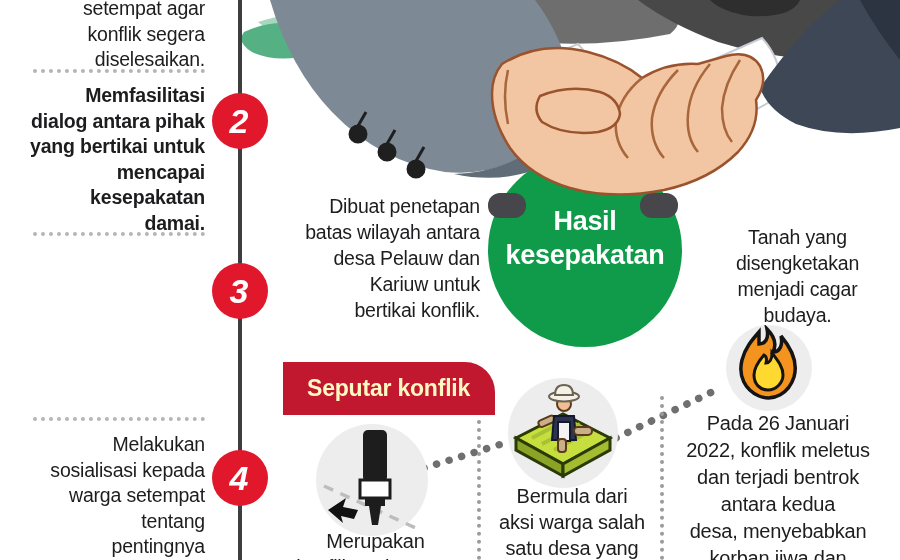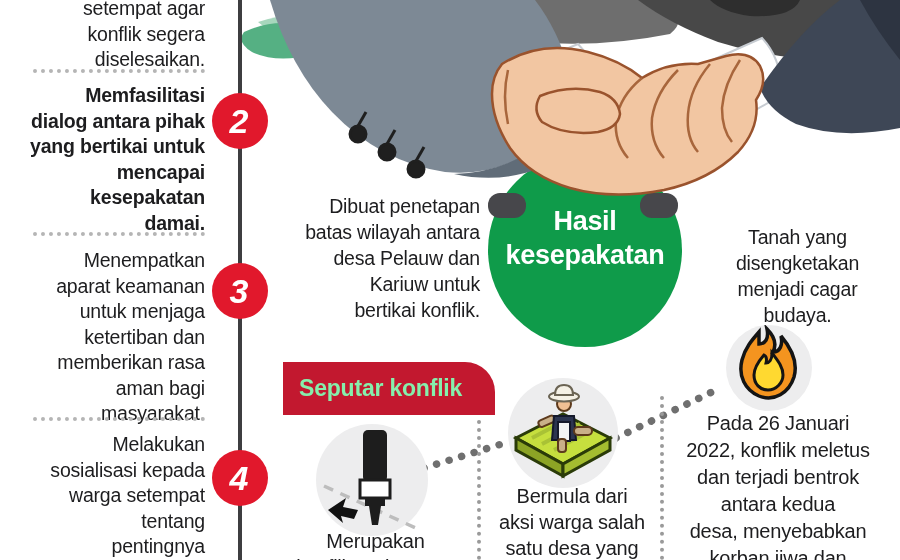--- a/index.html
+++ b/index.html
@@ -29,21 +29,21 @@
     color:#ffffff;font-weight:bold;font-size:27px;line-height:34px;letter-spacing:-0.3px;
   }
   .note{position:absolute;font-size:19.5px;line-height:26px;z-index:2;letter-spacing:-0.2px;}
   .leftNote{left:280px;top:193px;width:200px;text-align:right;}
   .rightNote{left:700px;top:196px;width:195px;text-align:center;margin-top:28px;}
   
   .banner{
     position:absolute;left:283px;top:362px;width:212px;height:53px;background:#c2182f;
     border-radius:0 30px 0 0;z-index:2;display:flex;align-items:center;
   }
-  .banner span{color:#86efac;font-weight:bold;font-size:23px;padding-left:16px;letter-spacing:-0.2px;}
+  .banner span{color:#fef9c3;font-weight:bold;font-size:23px;padding-left:24px;letter-spacing:-0.2px;}
   
   .bubble{position:absolute;border-radius:50%;background:#ededee;z-index:1;}
   .bubble svg{position:absolute;left:0;top:0;}
   .penBubble{left:316px;top:424px;width:112px;height:112px;}
   .farmBubble{left:508px;top:378px;width:110px;height:110px;}
   .flameBubble{left:726px;top:325px;width:86px;height:86px;}
   
   .caption{position:absolute;text-align:center;font-size:20px;line-height:26px;z-index:2;letter-spacing:-0.2px;}
   .cap0{left:293px;top:528px;width:165px;}
   .cap1{left:488px;top:483px;width:168px;}
@@ -125,27 +125,20 @@
 dialog antara pihak
 yang bertikai untuk
 mencapai
 kesepakatan
 damai.</div>
   <div class="numCircle" style="top:93px;">
     <span>2</span>
   </div>
   <div class="sep" style="top:232px;"></div>
 
-  <div class="stepText ml" style="top:248px;">Menempatkan
-aparat keamanan
-untuk menjaga
-ketertiban dan
-memberikan rasa
-aman bagi
-masyarakat.</div>
   <div class="numCircle" style="top:263px;">
     <span>3</span>
   </div>
   <div class="sep" style="top:417px;"></div>
 
   <div class="stepText ml" style="top:432px;">Melakukan
 sosialisasi kepada
 warga setempat
 tentang
 pentingnya

